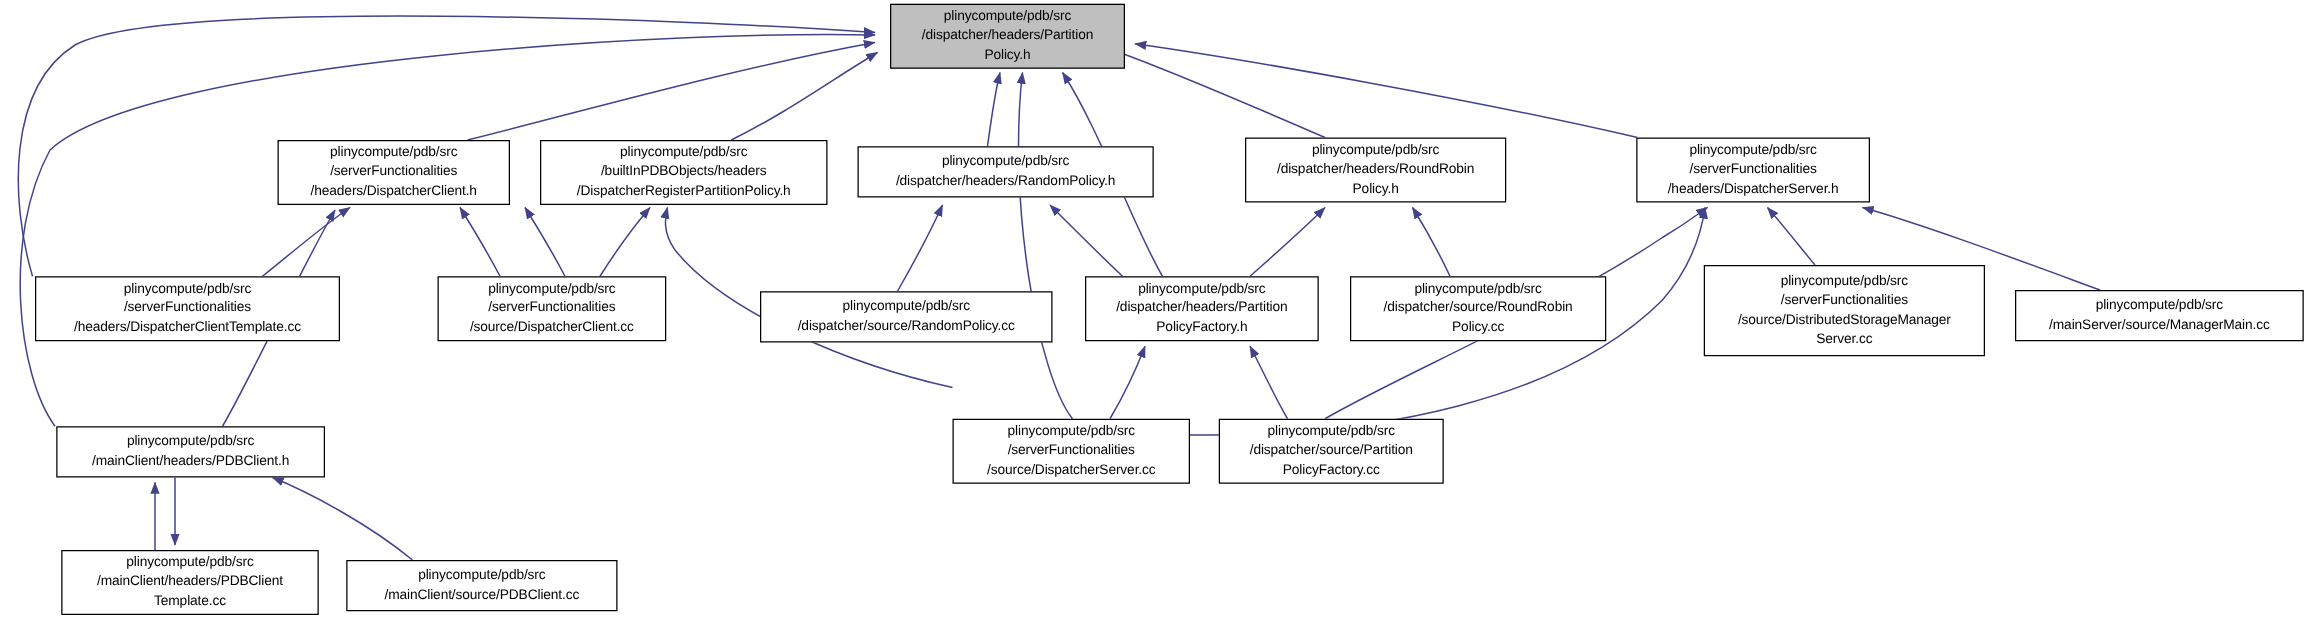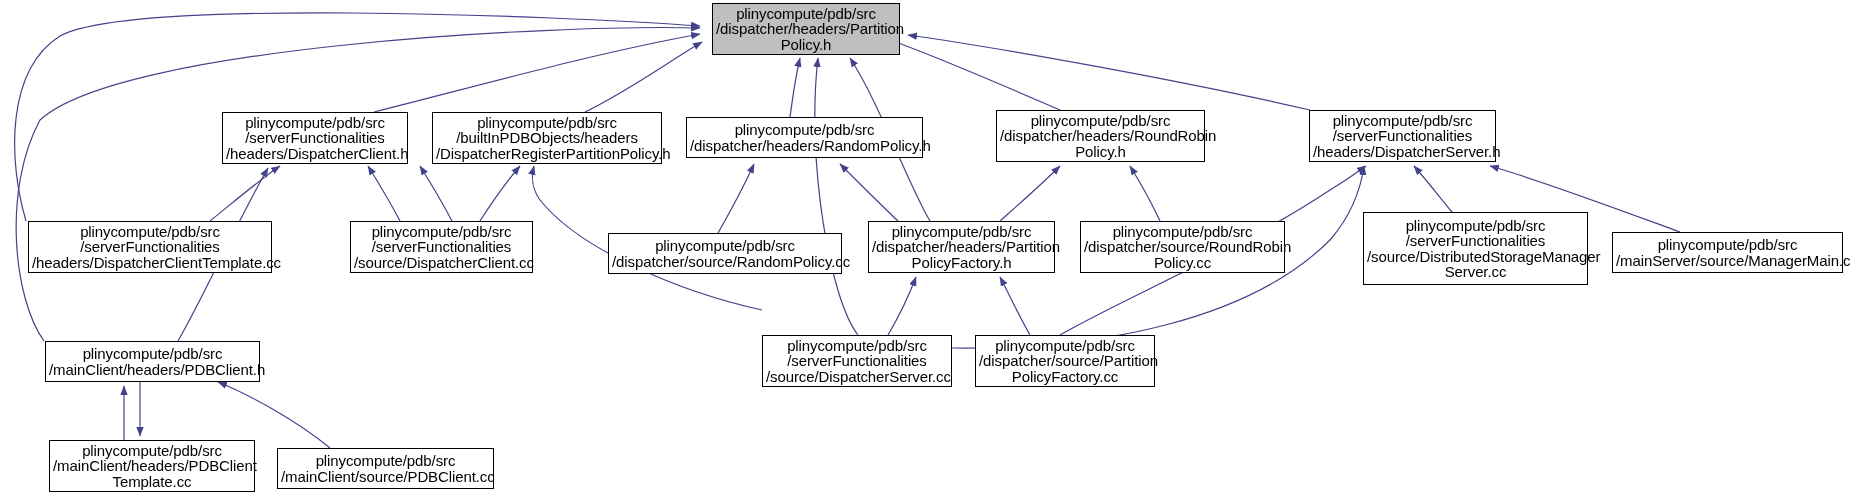--- a/index.html
+++ b/index.html
@@ -21,21 +21,21 @@
     top: 0;
     width: 1851px;
     height: 499px;
   }
   .node {
     position: absolute;
     box-sizing: border-box;
     border: 1px solid #000000;
     background: #ffffff;
     color: #000000;
-    font-size: 15px;
+    font-size: 11px;
     line-height: 15.4px;
     display: flex;
     flex-direction: column;
     justify-content: center;
     text-align: center;
     white-space: pre-line;
     letter-spacing: -0.1px;
   }
   .node.root {
     background: #bfbfbf;

